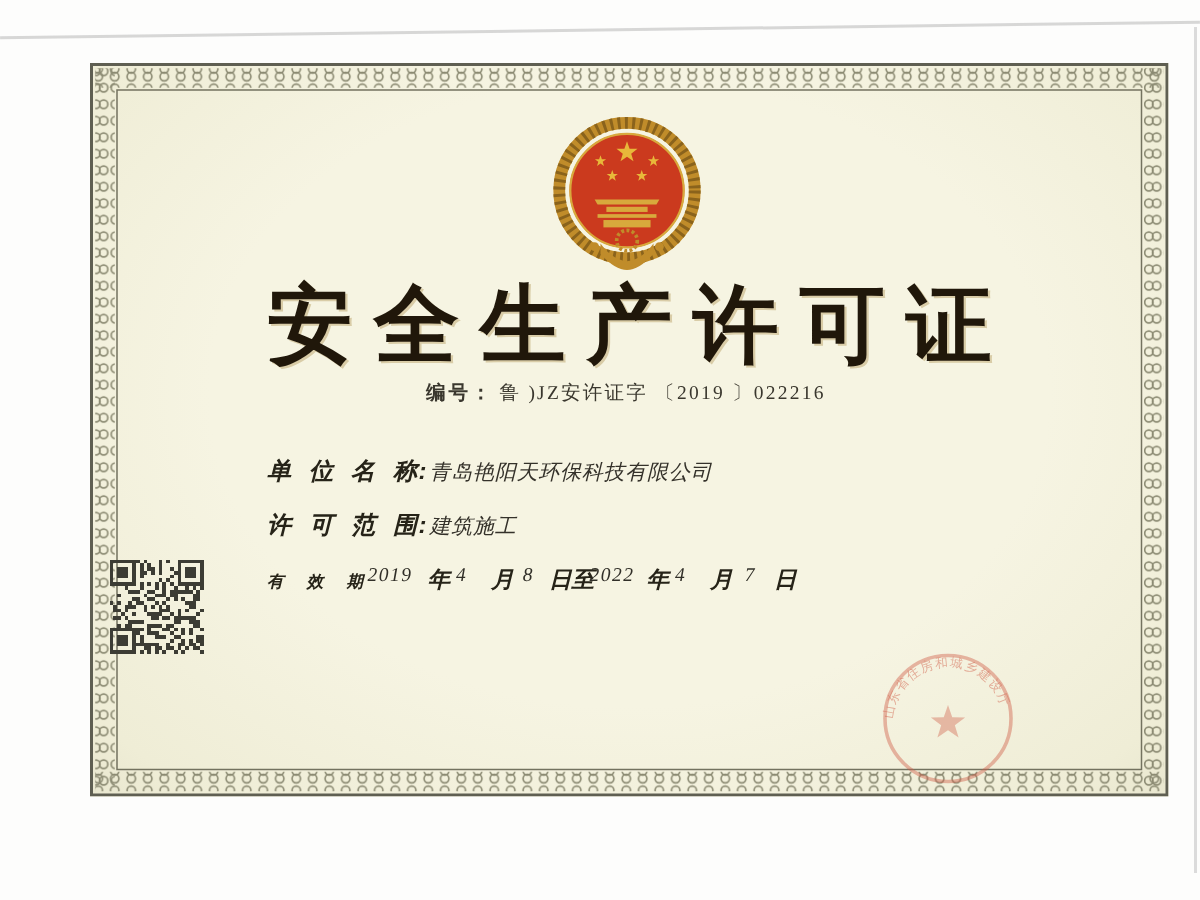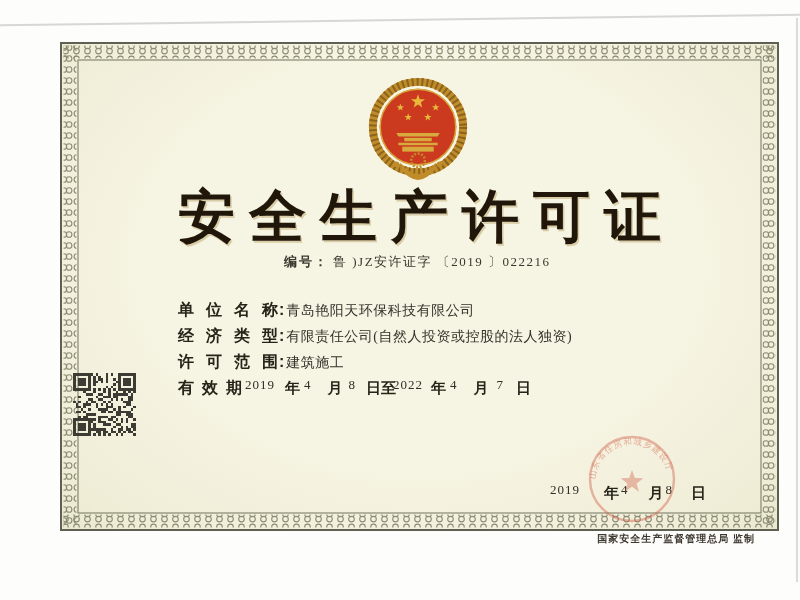--- a/index.html
+++ b/index.html
@@ -36,36 +36,36 @@
     text-shadow:1.5px 1.5px 0 rgba(150,112,30,.30);
     white-space:nowrap;
   }
   .number-line {
     position:absolute; left:224px; top:211px;
     font-size:13px; color:#3a372e; white-space:nowrap;
   }
   .number-line .lbl { font-weight:bold; letter-spacing:2px; }
   .number-line .val { font-family:"Liberation Serif", serif; letter-spacing:1.5px; margin-left:4px; }
   .fields { position:absolute; left:118px; top:259px; width:610px; }
-  .frow { line-height:18px; margin-bottom:7px; white-space:nowrap; }
+  .frow { line-height:28px; margin-bottom:7px; white-space:nowrap;font-style:italic; }
   .flabel {
     display:inline-block; width:100px;
     text-align:justify; text-align-last:justify;
     font-size:16px; font-weight:600; color:#262318;
     vertical-align:baseline;
   }
   .fcolon { font-weight:600; font-size:16px; color:#262318; margin:0 2px 0 1px; }
   .fvalue {
     font-family:"Liberation Serif", serif;
     font-size:14px; color:#34312a; letter-spacing:.5px;
   }
   .vlabel {
     display:inline-block; width:64px;
     text-align:justify; text-align-last:justify;
-    font-size:16px; font-weight:600; color:#262318;
+    font-size:11px; font-weight:600; color:#262318;
   }
   .seg-pre { font-size:15px; font-weight:600; color:#262318; }
   .seg-typed {
     font-family:"Liberation Serif", serif; font-size:13px; color:#312f28;
     position:relative; top:-4px; letter-spacing:1px;
   }
   .v0{margin-left:3px}.v1{margin-left:10px}.v2{margin-left:4px}.v3{margin-left:16px}
   .v4{margin-left:6px}.v5{margin-left:10px}.v6{margin-left:-3px}.v7{margin-left:8px}
   .v8{margin-left:4px}.v9{margin-left:16px}.v10{margin-left:8px}.v11{margin-left:12px}
   .issuer-line {
@@ -146,34 +146,28 @@
 
     <div class="number-line">
       <span class="lbl">编号：</span><span class="val">鲁 )JZ安许证字 〔2019 〕022216</span>
     </div>
 
     <div class="fields">
       <div class="frow">
         <span class="flabel">单位名称</span><span class="fcolon">:</span><span class="fvalue">青岛艳阳天环保科技有限公司</span>
       </div>
       <div class="frow">
-        <span class="flabel">经济类型</span><span class="fcolon">:</span><span class="fvalue">有限责任公司(自然人投资或控股的法人独资)</span>
-      </div>
-      <div class="frow">
         <span class="flabel">许可范围</span><span class="fcolon">:</span><span class="fvalue">建筑施工</span>
       </div>
       <div class="frow">
         <span class="vlabel">有效期</span><span class="seg-typed v0">2019</span><span class="seg-pre v1">年</span><span class="seg-typed v2">4</span><span class="seg-pre v3">月</span><span class="seg-typed v4">8</span><span class="seg-pre v5">日至</span><span class="seg-typed v6">2022</span><span class="seg-pre v7">年</span><span class="seg-typed v8">4</span><span class="seg-pre v9">月</span><span class="seg-typed v10">7</span><span class="seg-pre v11">日</span>
       </div>
     </div>
 
 
-    <div class="issue-date">
-      <span class="seg-typed d0">2019</span><span class="seg-pre d1">年</span><span class="seg-typed d2">4</span><span class="seg-pre d3">月</span><span class="seg-typed d4">8</span><span class="seg-pre d5">日</span>
-    </div>
 
     <svg class="seal" width="100" height="96" viewBox="0 0 100 96">
       <defs>
         <path id="sealArc" d="M 14,58 A 37,37 0 1 1 86,58"></path>
         <polygon id="sealStar" points="0,-5 1.18,-1.62 4.76,-1.55 1.9,0.62 2.94,4.05 0,2 -2.94,4.05 -1.9,0.62 -4.76,-1.55 -1.18,-1.62"></polygon>
       </defs>
       <circle cx="50" cy="47" r="42" fill="none" stroke="#cf5b45" stroke-width="2.4" opacity="0.5"></circle>
       <use href="#sealStar" transform="translate(50,50) scale(2.4)" fill="#cf5b45" opacity="0.45"></use>
       <text font-size="8.5" fill="#cf5b45" opacity="0.55" letter-spacing="1">
         <textPath href="#sealArc" startOffset="8%">山东省住房和城乡建设厅</textPath>
@@ -472,14 +466,13 @@
           <rect x="8" y="24" width="1" height="1"></rect>
           <rect x="10" y="24" width="1" height="1"></rect>
           <rect x="12" y="24" width="1" height="1"></rect>
           <rect x="14" y="24" width="1" height="1"></rect>
           <rect x="17" y="24" width="1" height="1"></rect>
           <rect x="19" y="24" width="1" height="1"></rect>
           <rect x="24" y="24" width="1" height="1"></rect>
         </svg></div>
   </div>
 
-  <div class="footer">国家安全生产监督管理总局 监制</div>
 </div>
 
 </body></html>

